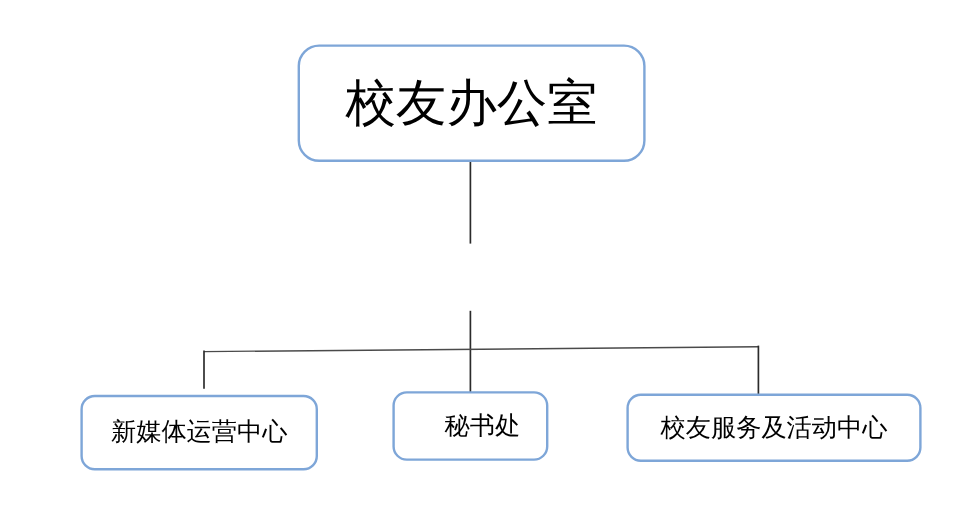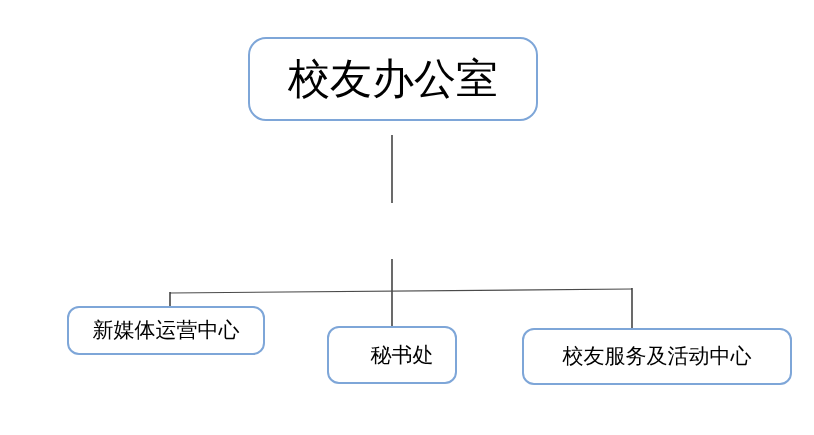--- a/index.html
+++ b/index.html
@@ -43,39 +43,39 @@
     display: flex;
     align-items: center;
     justify-content: center;
     text-align: center;
     font-size: 21px;
     line-height: 1;
     white-space: nowrap;
   }
   .node--root {
     left: 248px; top: 37px;
-    width: 290px; height: 84px;
+    width: 290px; height: 98px;
     border-radius: 18px;
     font-size: 42px;
   }
   .node--mid {
     left: 274px; top: 202px;
     width: 234px; height: 58px;
   }
   .node--c1 {
-    left: 67px; top: 306px;
-    width: 198px; height: 49px;
+    left: 67px; top: 329px;
+    width: 198px; height: 63px;
   }
   .node--c2 {
     left: 327px; top: 326px;
     width: 130px; height: 58px; padding-left: 20px;
   }
   .node--c3 {
     left: 522px; top: 328px;
-    width: 270px; height: 57px;
+    width: 246px; height: 57px;
   }
 </style>
 </head>
 <body>
 
 <div class="canvas">
 
   <svg class="connectors" viewBox="0 0 814 435" xmlns="http://www.w3.org/2000/svg">
     <line x1="392" y1="135" x2="392" y2="203"></line>
     <line x1="392" y1="259" x2="392" y2="327"></line>

